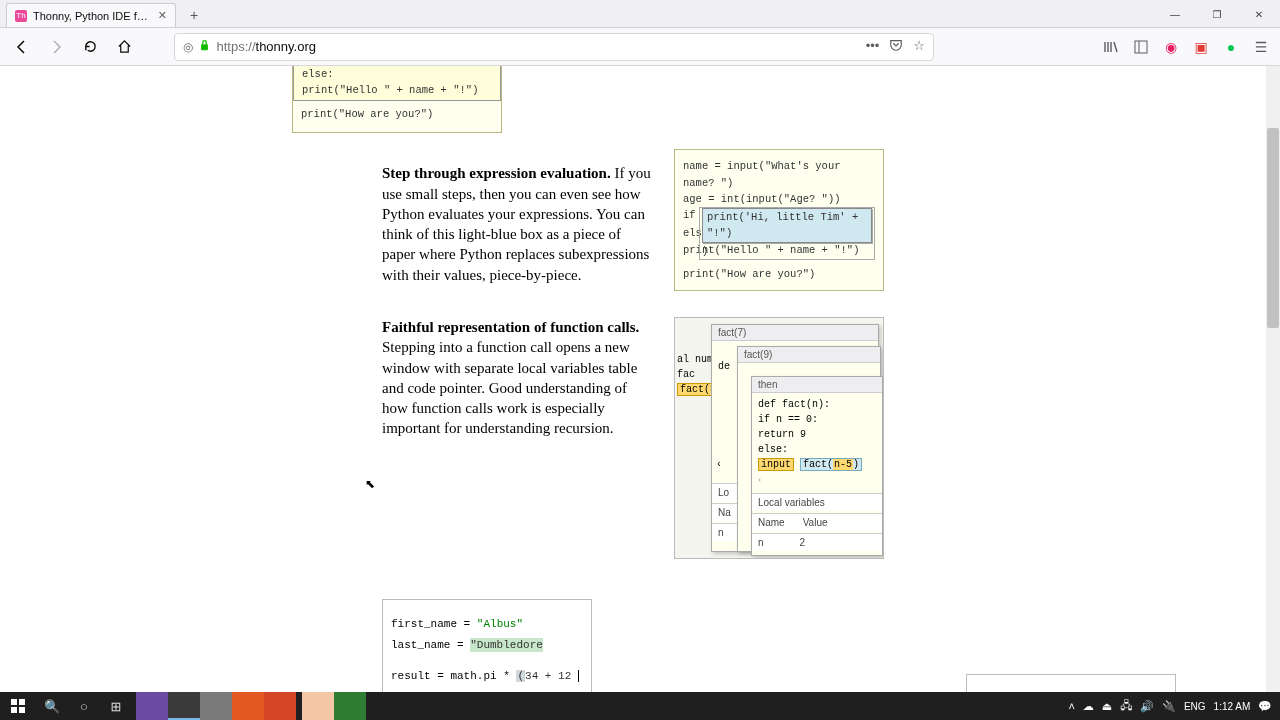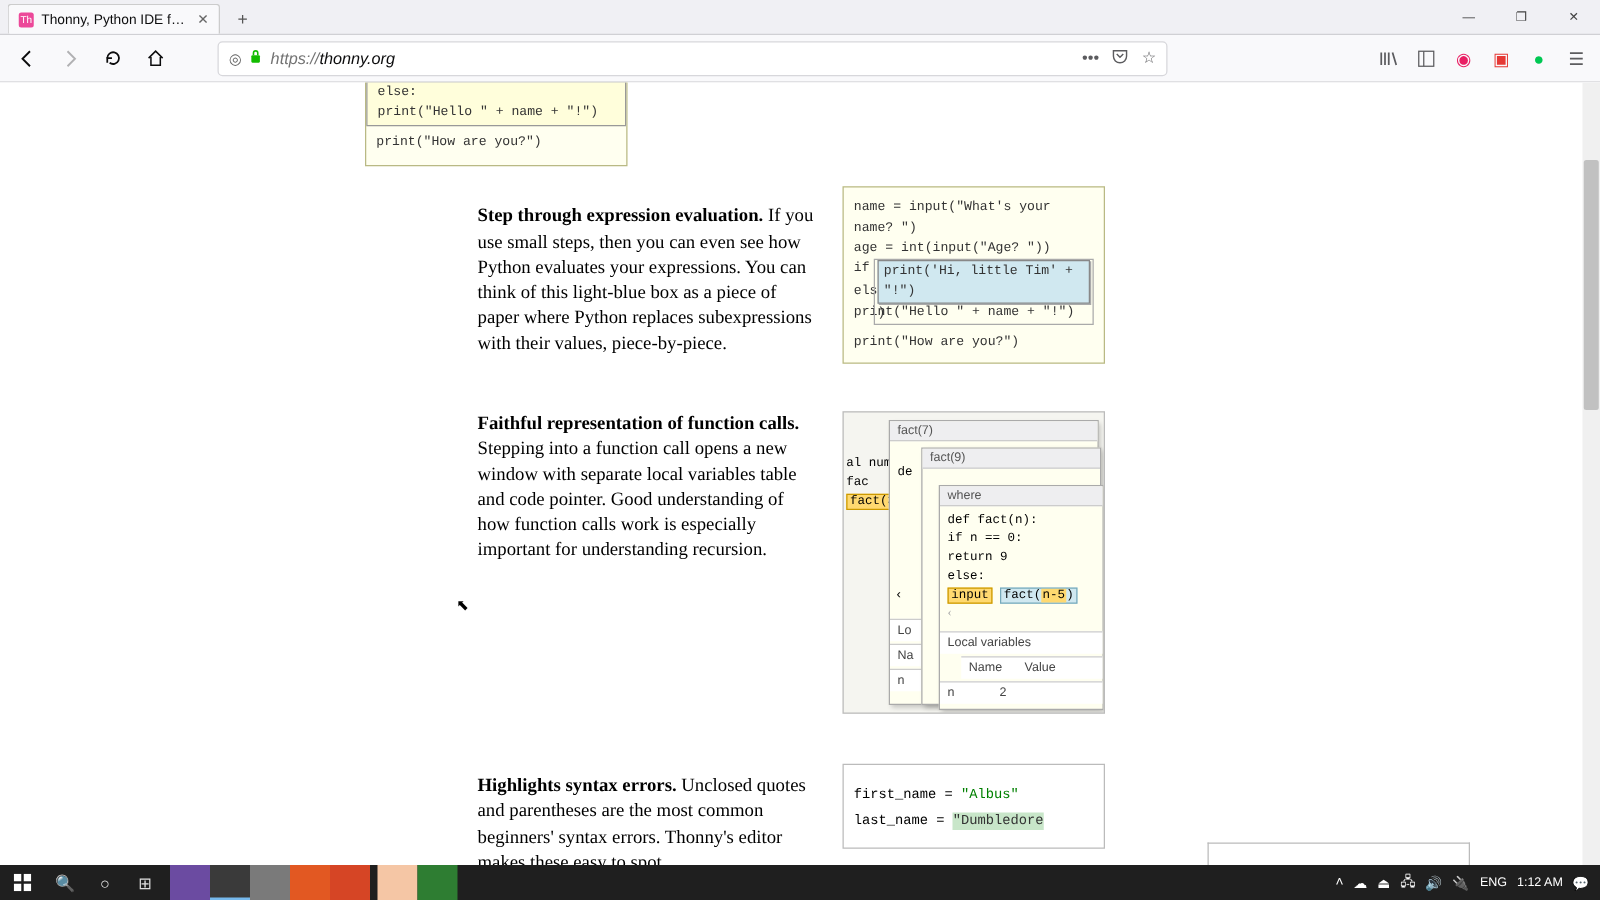--- a/index.html
+++ b/index.html
@@ -110,21 +110,21 @@
   display: flex;
   align-items: center;
   padding: 0 8px;
   gap: 6px;
   font-size: 13px;
   max-width: 760px;
   margin: 0 auto 0 30px;
 }
 .url-lock { color: #12bc00; font-size: 12px; }
 .url-shield { color: #666; font-size: 12px; }
-.url-text { color: #737373; font-style: italic; }
+.url-text { color: #737373; }
 .url-text .host { color: #0c0c0d; }
 .url-right { display:flex; gap:10px; margin-left:auto; color:#5c5c5f;}
 .toolbar-right {
   display: flex;
   gap: 8px;
   margin-left: auto;
   align-items: center;
 }
 .tb-icon {
   width: 22px;
@@ -223,21 +223,21 @@
   padding: 0 4px;
   box-shadow: 1px 1px 0 #aaa;
 }
 .eval-outer {
   display: inline-block;
   border: 1px solid #aaa;
   padding: 0 2px;
   margin-left: -2px;
 }
 
-.row-2 { margin-top: 38px; }
+.row-2 { margin-top: 26px; }
 
 
 .img3 {
   width: 210px;
   height: 242px;
   position: relative;
   background: #f5f5f0;
   overflow: hidden;
   border: 1px solid #bbb;
 }
@@ -483,50 +483,48 @@
           <div class="locals-bar" style="left:0;right:0;top:158px;">Lo</div>
           <div class="locals-bar" style="left:0;right:0;top:178px;">Na</div>
           <div class="locals-bar" style="left:0;right:0;top:198px;">n</div>
         </div>
 
         <div class="call-window" style="left:62px; top:28px; width:144px; height:206px;">
           <div class="call-title">fact(9)</div>
         </div>
 
         <div class="call-window" style="left:76px; top:58px; width:132px; height:180px;">
-          <div class="call-title">where</div>
+          <div class="call-title">then</div>
           <div class="call-body">
             <div>def fact(n):</div>
             <div>    if n == 0:</div>
             <div>        return 9</div>
             <div>    else:</div>
             <div><span>        </span><span class="highlight-return">input</span> <span class="highlight-call"><span>fact(</span><span class="highlight-arg">n-5</span><span>)</span></span></div>
           </div>
           <div style="position:absolute; left:6px; top:96px; color:#aaa; font-size:10px;">‹</div>
           <div class="locals-bar" style="left:0;right:0;top:116px;">Local variables</div>
-          <div class="locals-bar" style="left:17px;right:0;top:136px; display:flex; gap:18px;">
+          <div class="locals-bar" style="left:0;right:0;top:136px; display:flex; gap:18px;">
             <span>Name</span>
               <span>Value</span>
           </div>
           <div class="locals-bar" style="left:0;right:0;top:156px; display:flex; gap:36px;">
             <span>n</span>
               <span>2</span>
           </div>
         </div>
       </div>
     </div>
 
     <div class="feature-row row-3">
-      <div class="feature-text">
-        <b>Highlights syntax errors.</b><span> Unclosed quotes and parentheses are the most common beginners' syntax errors. Thonny's editor makes these easy to spot.</span>
-      </div>
       <div class="feature-img img4" style="margin-top:-8px;">
         <div class="inner">
           <div><span class="err-var">first_name = </span><span class="err-str-ok">"Albus"</span></div>
           <div><span class="err-var">last_name = </span><span class="err-str-bad">"Dumbledore</span></div>
+          <div style="margin-top:10px;"><span class="err-var">result = math.pi * </span><span class="err-paren">(</span><span>34 + 12</span><span class="cursor-bar">&nbsp;</span></div>
         </div>
       </div>
     </div>
 
   </div>
 
   <div class="img5" style="position:absolute; left:674px; bottom:-2px;"></div>
 
   <div class="scrollbar-track">
     <div class="scrollbar-thumb"></div>

